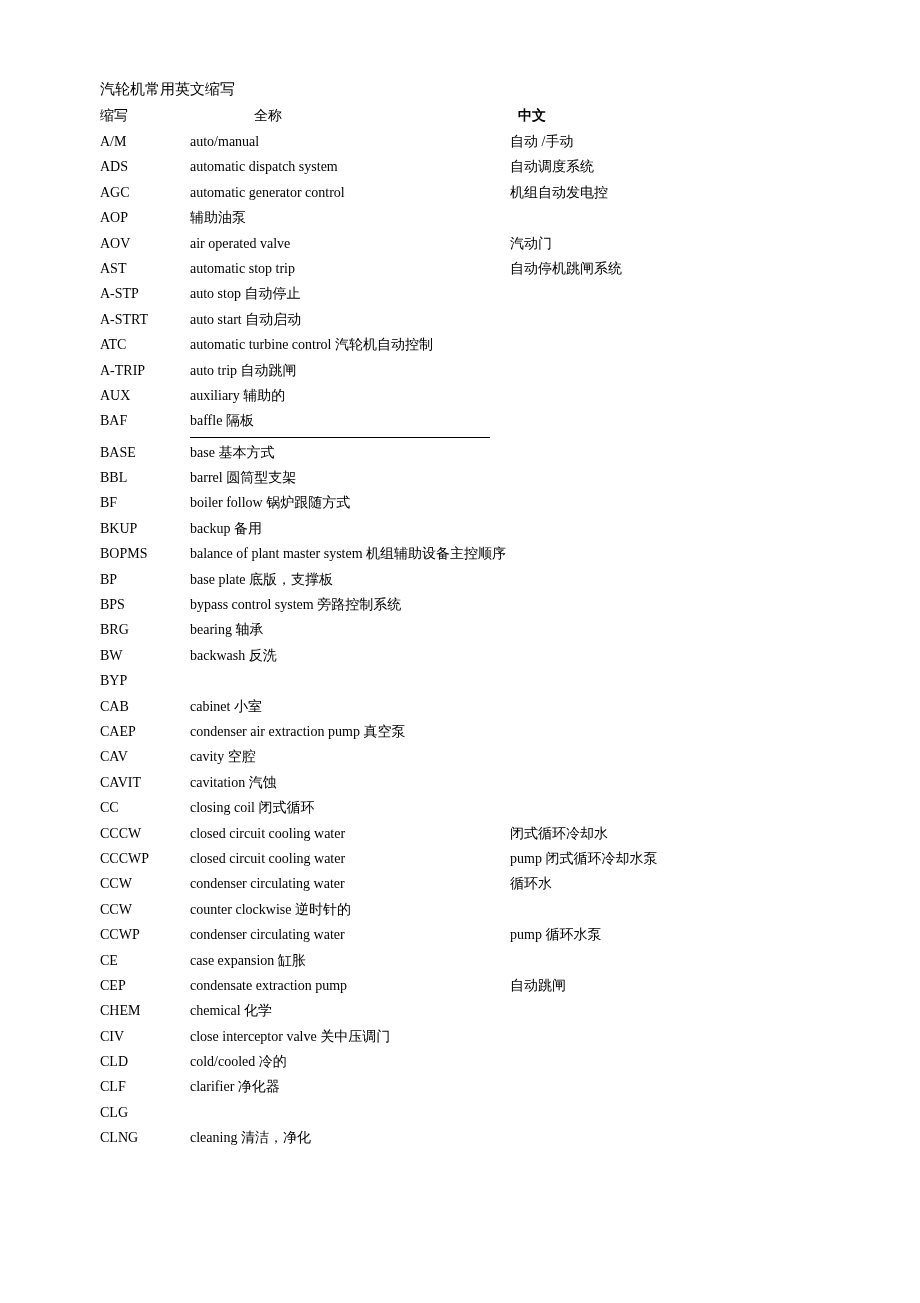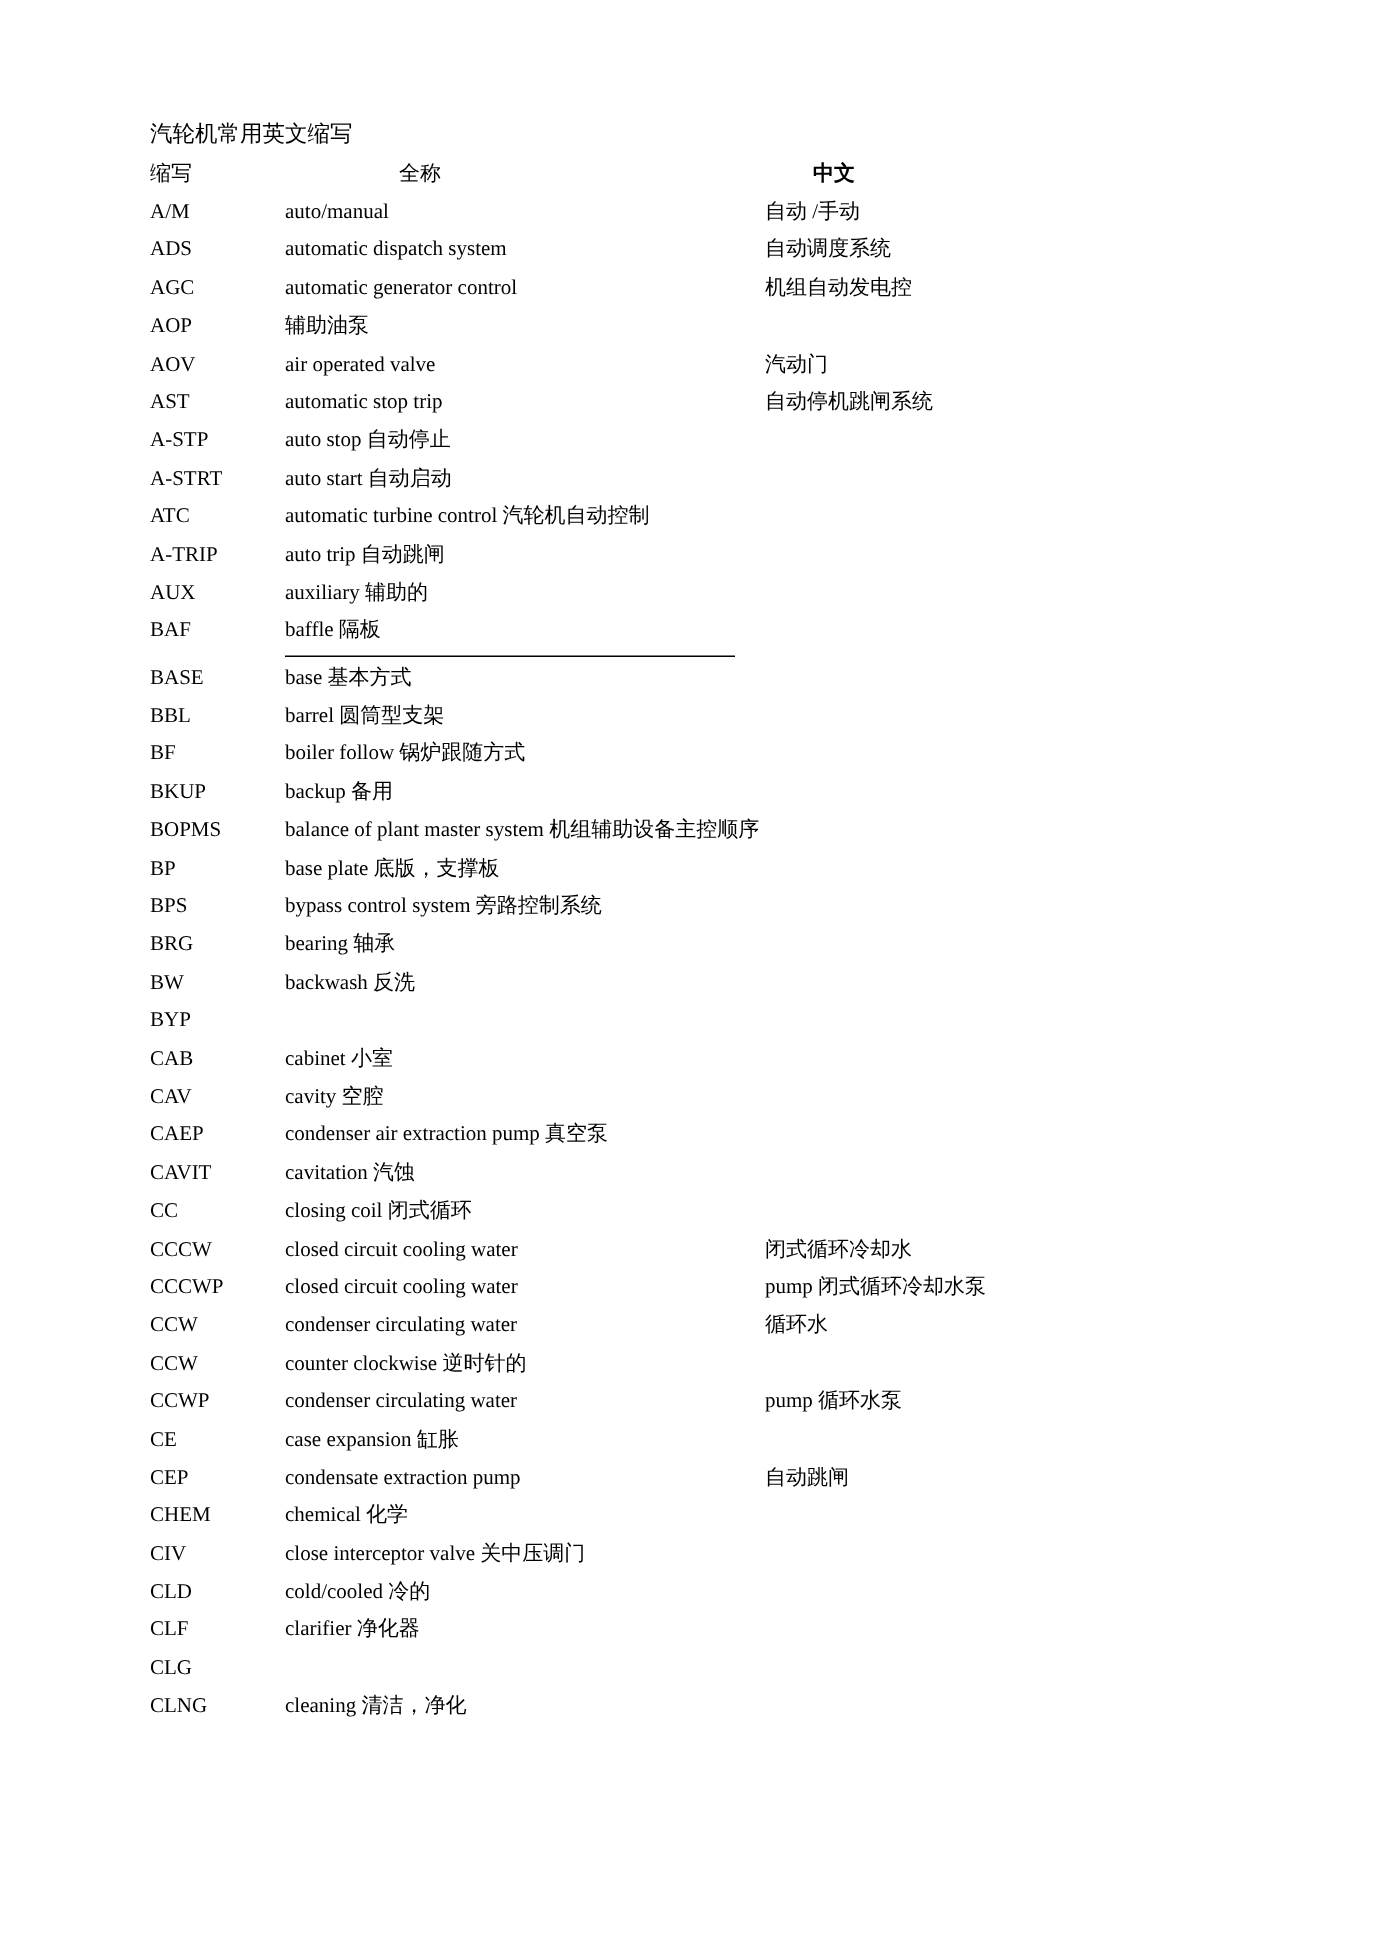--- a/index.html
+++ b/index.html
@@ -15,21 +15,21 @@
       padding: 80px 60px 60px 100px;
       width: 920px;
       min-height: 1303px;
     }
     .page-title {
       font-size: 15px;
       margin-bottom: 8px;
     }
     .header-row {
       display: flex;
-      gap: 16px;
+      gap: 4px;
       margin-bottom: 6px;
     }
     .col-abbr {
       width: 90px;
       min-width: 90px;
     }
     .col-full {
       width: 320px;
       min-width: 320px;
     }
@@ -182,27 +182,27 @@
     <div class="entry">
       <span class="abbr">BYP</span>
       <span class="cn"></span>
     </div>
     <div class="entry">
       <span class="abbr">CAB</span>
       <span class="full">cabinet 小室</span>
       <span class="cn"></span>
     </div>
     <div class="entry">
+      <span class="abbr">CAEP</span>
+      <span class="full">condenser air extraction pump 真空泵</span>
+      <span class="cn"></span>
+    </div>
+    <div class="entry">
       <span class="abbr">CAV</span>
       <span class="full">cavity 空腔</span>
-      <span class="cn"></span>
-    </div>
-    <div class="entry">
-      <span class="abbr">CAEP</span>
-      <span class="full">condenser air extraction pump 真空泵</span>
       <span class="cn"></span>
     </div>
     <div class="entry">
       <span class="abbr">CAVIT</span>
       <span class="full">cavitation 汽蚀</span>
       <span class="cn"></span>
     </div>
     <div class="entry">
       <span class="abbr">CC</span>
       <span class="full">closing coil 闭式循环</span>

